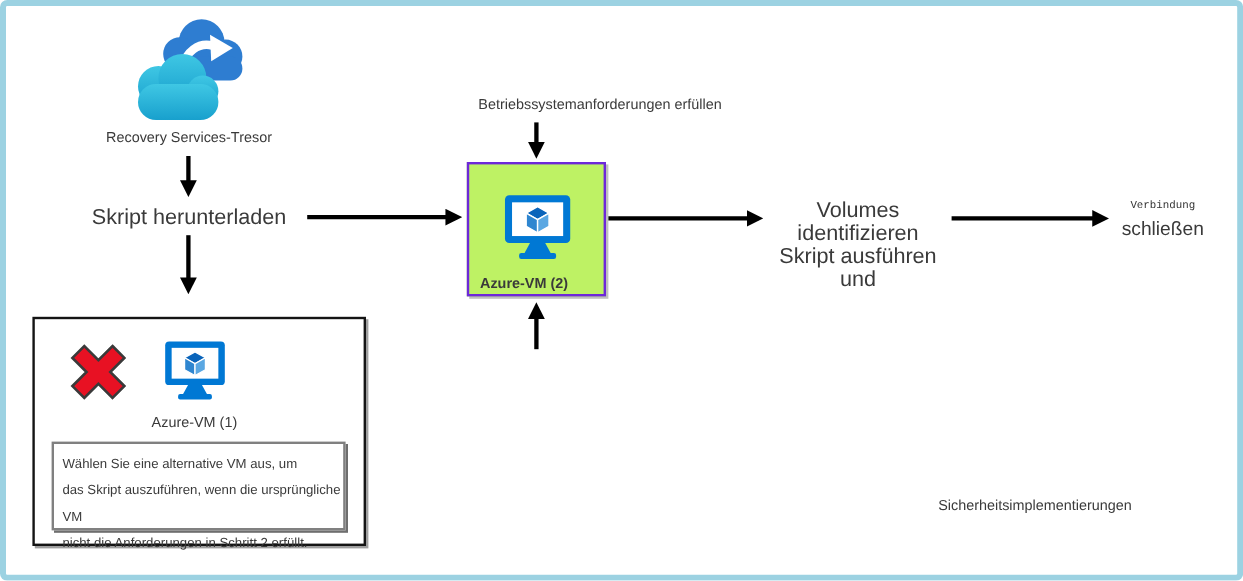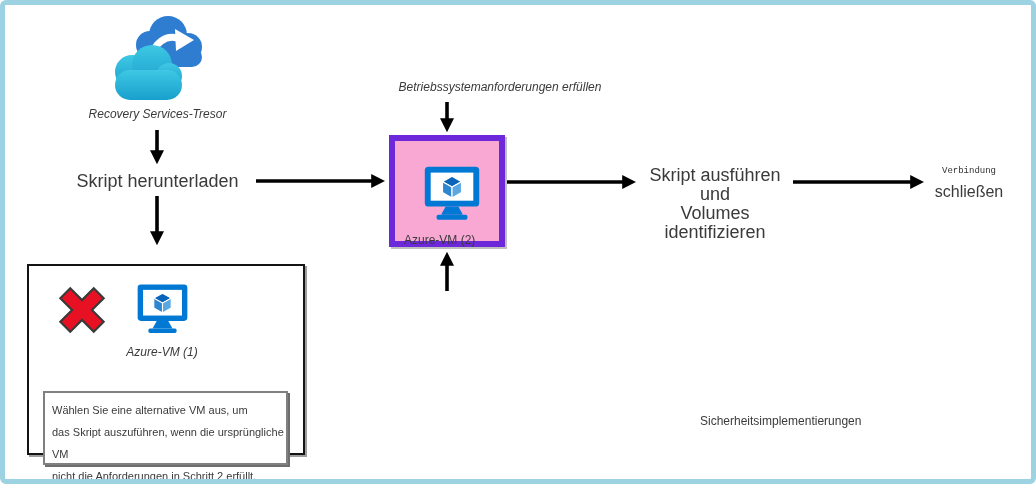--- a/index.html
+++ b/index.html
@@ -6,42 +6,42 @@
   .canvas{
     position:relative;width:1036px;height:484px;background:#ffffff;
     font-family:"Liberation Sans","DejaVu Sans",sans-serif;color:#333333;
     overflow:hidden;
   }
   .frame{
     position:absolute;inset:0;border:5px solid #9cd2e2;border-radius:6px;
     box-sizing:border-box;pointer-events:none;
   }
   .abs{position:absolute;}
-  .label{font-size:12px;line-height:14px;text-align:center;color:#3a3a3a;font-style:italic;}
+  .label{font-size:12px;line-height:14px;text-align:center;color:#3a3a3a;}
   .label-lg{font-size:18px;line-height:16px;text-align:center;color:#3a3a3a;}
   .arrow-layer{position:absolute;left:0;top:0;pointer-events:none;}
   .arrow-layer path.shaft{stroke:#000;stroke-width:3.6px;fill:none;}
   .node-box{
-    position:absolute;background:#f9a8d4;border:6px solid #6d28d9;
-    box-sizing:border-box;box-shadow:2px 2px 0 rgba(0,0,0,0.25);
+    position:absolute;background:#bef264;border:2px solid #6d28d9;
+    box-sizing:border-box;box-shadow:2px 2px 0 rgba(0,0,0,0.25);font-weight:bold;
   }
   .big-box{
     position:absolute;background:#fff;border:2px solid #141414;
     box-sizing:border-box;box-shadow:2px 2px 0 #9e9e9e;
   }
   .note-box{
     position:absolute;background:#fff;border:2px solid #808080;
     box-sizing:border-box;box-shadow:2px 2px 0 #6e6e6e;
     padding:6px 2px 0 7px;font-size:11px;line-height:22px;color:#3a3a3a;
     text-align:left;
   }
   .vm-caption{position:absolute;font-size:12px;color:#3a3a3a;}
   .small-cap{font-size:9px;line-height:11px;text-align:center;color:#333;font-family:Liberation Mono, monospace;}
   .big-cap{font-size:16px;line-height:20px;text-align:center;color:#3a3a3a;margin-top:5px;}
-  .footer-label{font-size:12px;color:#3a3a3a;text-align:left;}
+  .footer-label{font-size:12px;color:#3a3a3a;text-align:center;}
 </style>
 </head>
 <body>
 
 <div class="canvas">
 
   <svg class="arrow-layer" width="1036" height="484" viewBox="0 0 1036 484">
     <defs>
       <marker id="ah" viewBox="0 0 10 10" refX="7" refY="5" markerWidth="14" markerHeight="14" orient="auto" markerUnits="userSpaceOnUse">
         <path d="M0 0 L10 5 L0 10 z" fill="#000"></path>
@@ -95,22 +95,22 @@
       <polygon points="21.5,18.5 32,24.5 32,36.5 21.5,30.5" fill="#2f86d0" stroke="#fff" stroke-width="1.3"></polygon>
       <polygon points="42.5,18.5 32,24.5 32,36.5 42.5,30.5" fill="#5aa7e2" stroke="#fff" stroke-width="1.3"></polygon>
       <polygon points="25,46 39,46 44,55 20,55" fill="#0078d4"></polygon>
       <rect x="15" y="55" width="34" height="5.5" rx="2" fill="#0078d4"></rect>
     </svg>
     <div class="vm-caption" style="left:9px;top:92px;">Azure-VM (2)</div>
   </div>
 
 
   <div class="abs label-lg" style="left:640px;top:166px;width:150px;line-height:19px;">
+    <div>Volumes identifizieren</div>
     <div>Skript ausführen und</div>
-    <div>Volumes identifizieren</div>
   </div>
 
   <div class="abs" style="left:914px;top:166px;width:110px;">
     <div class="small-cap">Verbindung</div>
     <div class="big-cap">schließen</div>
   </div>
 
   <div class="big-box" style="left:27px;top:264px;width:278px;height:191px;padding-left:30px;">
 
     <svg class="abs" style="left:25px;top:16px;" width="56" height="56" viewBox="0 0 64 64">
@@ -122,21 +122,21 @@
       <rect x="8.5" y="8.5" width="47" height="31" fill="#ffffff"></rect>
       <polygon points="32,12.5 42.5,18.5 32,24.5 21.5,18.5" fill="#0a64ba" stroke="#fff" stroke-width="1.3"></polygon>
       <polygon points="21.5,18.5 32,24.5 32,36.5 21.5,30.5" fill="#2f86d0" stroke="#fff" stroke-width="1.3"></polygon>
       <polygon points="42.5,18.5 32,24.5 32,36.5 42.5,30.5" fill="#5aa7e2" stroke="#fff" stroke-width="1.3"></polygon>
       <polygon points="25,46 39,46 44,55 20,55" fill="#0078d4"></polygon>
       <rect x="15" y="55" width="34" height="5.5" rx="2" fill="#0078d4"></rect>
     </svg>
 
     <div class="abs label" style="left:58px;top:79px;width:150px;">Azure-VM (1)</div>
 
-    <div class="note-box" style="left:14px;top:102px;width:245px;height:74px;margin-top:23px;">
+    <div class="note-box" style="left:14px;top:102px;width:245px;height:74px;">
       <div>Wählen Sie eine alternative VM aus, um</div>
       <div>das Skript auszuführen, wenn die ursprüngliche VM</div>
       <div>nicht die Anforderungen in Schritt 2 erfüllt.</div>
     </div>
   </div>
 
   <div class="abs footer-label" style="left:700px;top:414px;width:325px;">Sicherheitsimplementierungen</div>
 
   <div class="frame"></div>
 </div>

